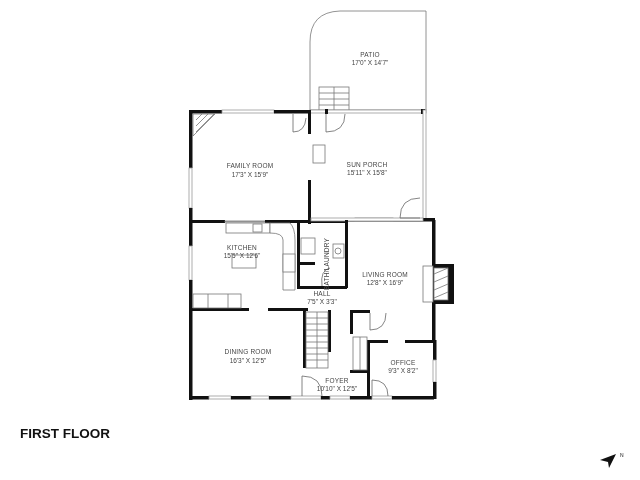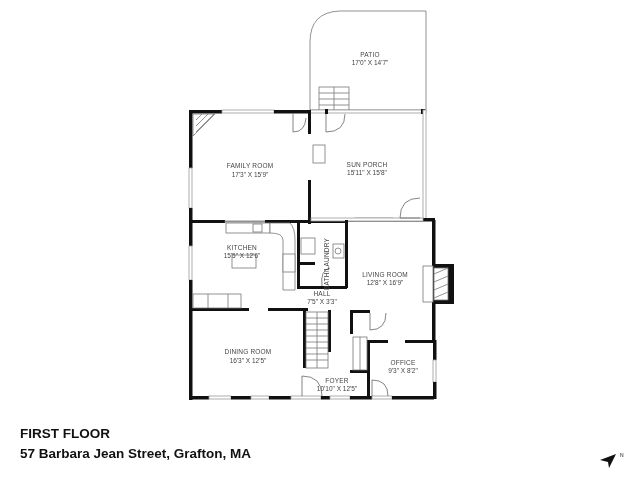--- a/index.html
+++ b/index.html
@@ -205,19 +205,18 @@
 
   <g>
     <path class="door-arc" d="M372,396 L372,380 Q388,380 388,396"></path>
     <text class="room-label" x="403" y="365">OFFICE</text>
     <text class="room-dim" x="403" y="373">9'3" X 8'2"</text>
   </g>
 </svg>
 
 <div class="title-block">
   <div class="floor-title">FIRST FLOOR</div>
-  <div class="address">57 Barbara Jean Street, Grafton, MA</div>
 </div>
 
 <svg class="compass" viewBox="0 0 30 22" xmlns="http://www.w3.org/2000/svg">
   <path d="M2,10 L18,4 L11,18 L10,12 Z" fill="#111"></path>
   <text x="22" y="7" font-size="5" fill="#111" font-family="Liberation Sans, sans-serif">N</text>
 </svg>
 
 </body></html>

